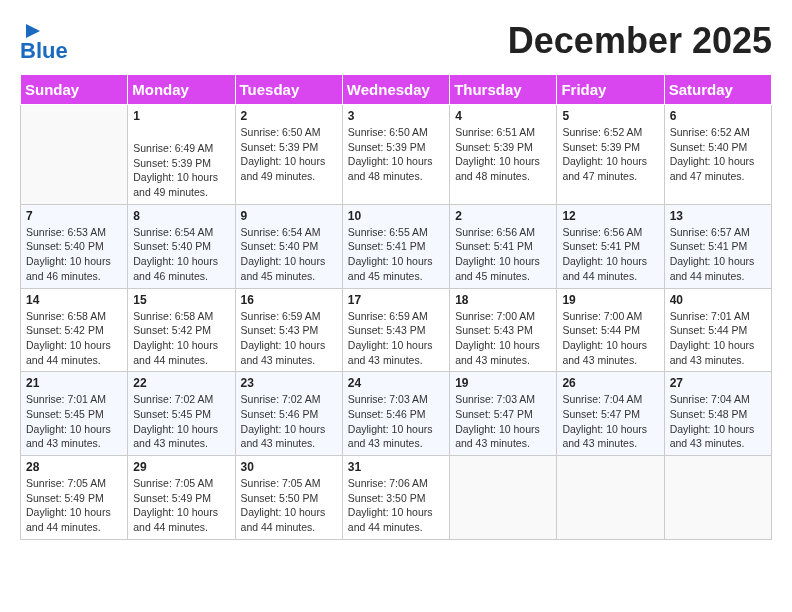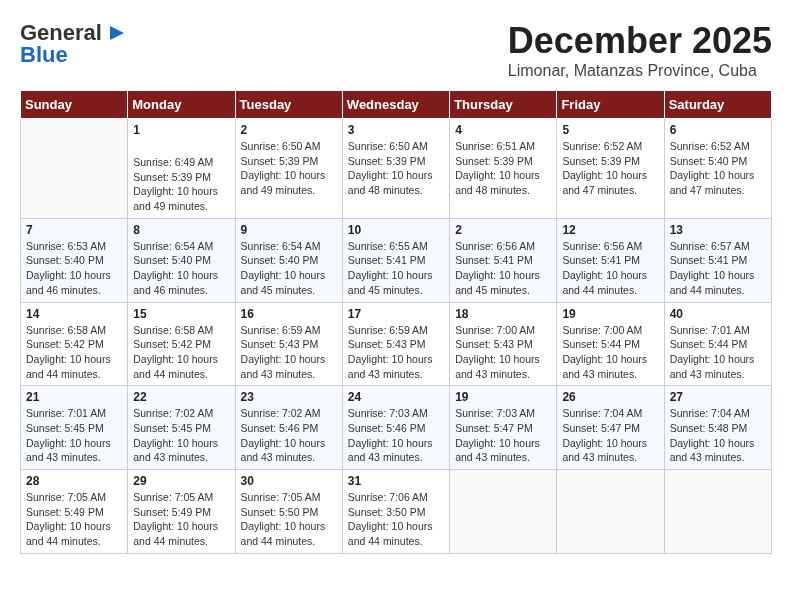--- a/index.html
+++ b/index.html
@@ -32,25 +32,25 @@
     .location {
       font-size: 16px;
       color: #444;
     }
     .calendar {
       width: 100%;
       border-collapse: collapse;
       font-size: 11px;
     }
     .calendar th {
-      background: #7f1d1d;
+      background: #d946ef;
       color: #fff;
       padding: 6px 4px;
       text-align: left;
-      font-size: 13px;
+      font-size: 15px;
       font-weight: bold;
       border: 1px solid #fff;
     }
     .calendar td {
       border: 1px solid #ccc;
       vertical-align: top;
       padding: 4px 5px;
       width: 107px;
       min-height: 80px;
       background: #fff;
@@ -73,30 +73,28 @@
     .empty-cell {
       background: #f9f9f9 !important;
     }
   </style>
 </head>
 <body>
 
 <div class="header">
   <div class="logo">
     <div style="display:flex; align-items:center; gap:2px;">
-      <span style="font-size:22px; font-weight:bold; color:#333;">General</span>
       <svg width="22" height="22" viewBox="0 0 22 22">
         <polygon points="6,4 20,11 6,18" fill="#1a6bbf"></polygon>
       </svg>
     </div>
     <span style="font-size:22px; font-weight:bold; color:#1a6bbf; margin-top:-4px;">Blue</span>
   </div>
   <div class="title-block">
     <div class="month-title">December 2025</div>
-    <div class="location">Limonar, Matanzas Province, Cuba</div>
   </div>
 </div>
 
 <table class="calendar">
   <thead>
     <tr>
     <th>Sunday</th>
         <th>Monday</th>
         <th>Tuesday</th>
         <th>Wednesday</th>

